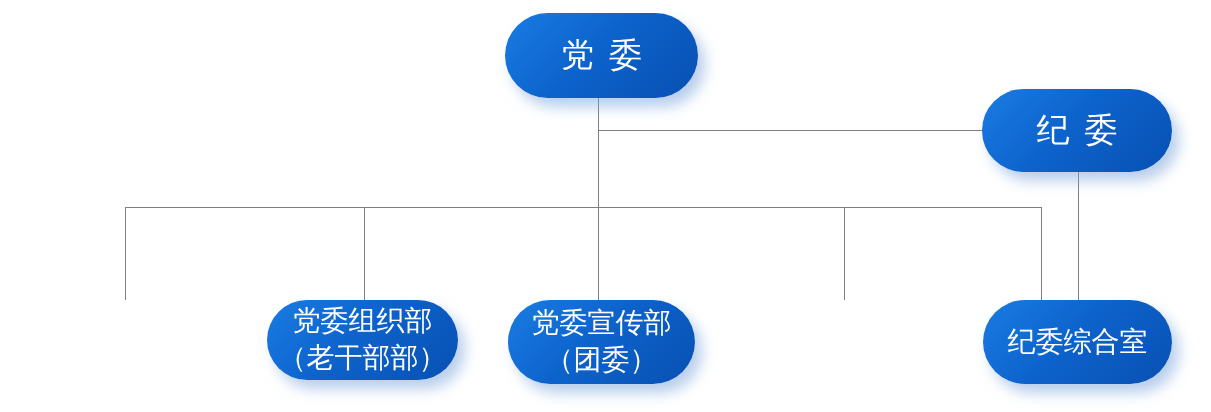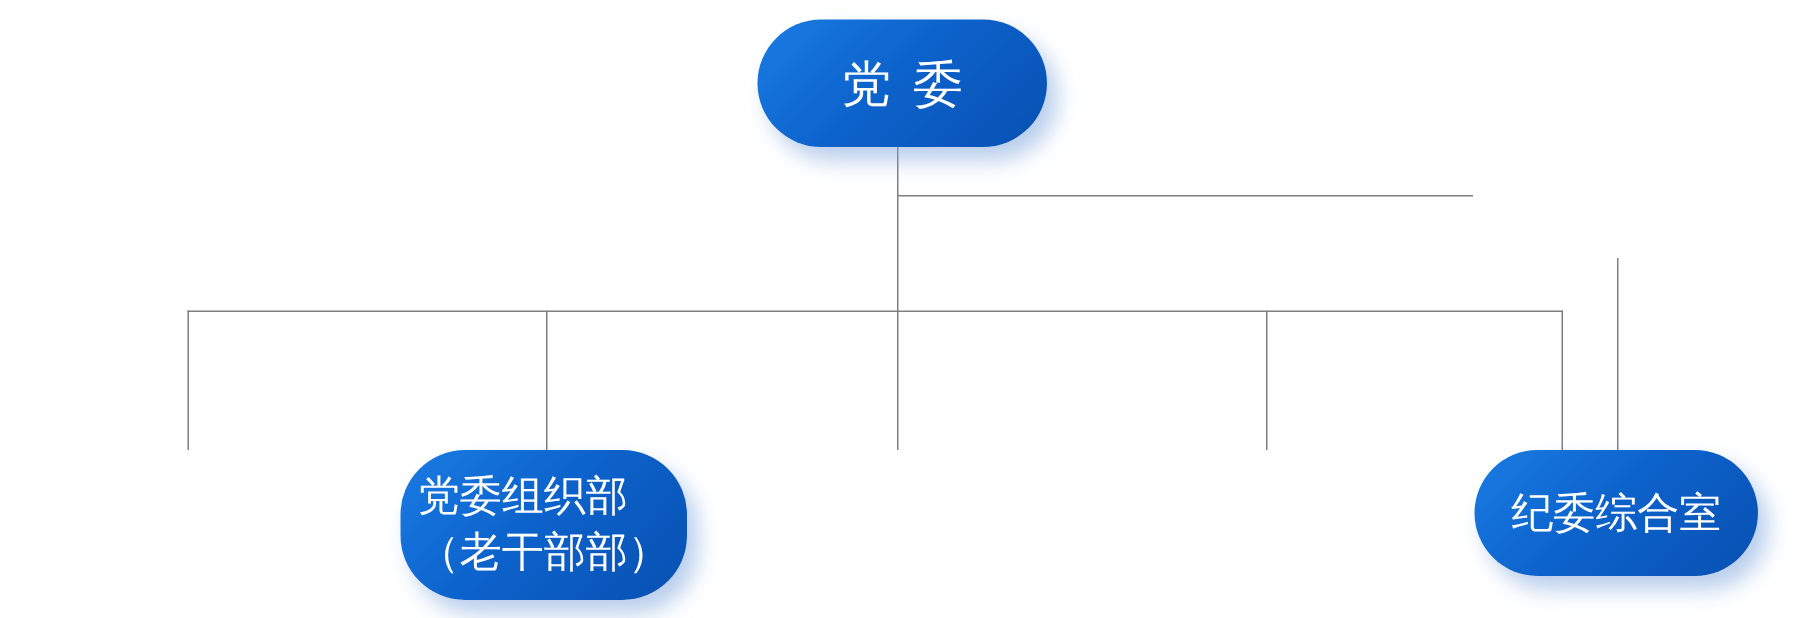--- a/index.html
+++ b/index.html
@@ -26,42 +26,43 @@
   
   .node {
     position: absolute;
     border-radius: 43px;
     background: linear-gradient(135deg, #1a7ce4 0%, #0d63cc 45%, #0850b2 100%);
     box-shadow: 7px 9px 14px rgba(125, 165, 220, 0.55);
     display: flex;
     align-items: center;
     justify-content: center;
     color: #ffffff;
-    text-align: left;
+    text-align: center;
+    font-family: Liberation Serif, serif;
   }
   .node .label {
     white-space: pre-line;
     line-height: 1.32;
   }
   .node.top-level {
     font-size: 33px;
   }
   .node.top-level .label {
     letter-spacing: 0.45em;
     text-indent: 0.45em; 
   }
   .node.dept {
     font-size: 28px;
   }
 
   
   #node-root        { left: 505px; top: 13px;  width: 193px; height: 85px; }
   #node-jiwei       { left: 982px; top: 89px;  width: 190px; height: 83px; }
   #node-dept-0      { left: 32px;  top: 300px; width: 188px; height: 84px; }
-  #node-dept-1      { left: 267px; top: 300px; width: 191px; height: 100px; }
+  #node-dept-1      { left: 267px; top: 300px; width: 191px; height: 80px; }
   #node-dept-2      { left: 508px; top: 300px; width: 187px; height: 84px; }
   #node-dept-3      { left: 750px; top: 300px; width: 190px; height: 84px; }
   #node-dept-4      { left: 983px; top: 300px; width: 189px; height: 84px; }
 
   
   #conn-root-drop   { left: 598px;  top: 98px;  height: 202px; }
   #conn-root-jiwei  { left: 598px;  top: 130px; width: 384px;  }
   #conn-bus         { left: 125px;  top: 207px; width: 917px;  }
   #conn-drop-0      { left: 125px;  top: 207px; height: 93px;  }
   #conn-drop-1      { left: 364px;  top: 207px; height: 93px;  }
@@ -80,26 +81,33 @@
   <div class="line v" id="conn-drop-0"></div>
   <div class="line v" id="conn-drop-1"></div>
   <div class="line v" id="conn-drop-3"></div>
   <div class="line v" id="conn-drop-4"></div>
   <div class="line v" id="conn-jiwei-drop"></div>
 
   <div class="node top-level" id="node-root">
     <span class="label">党委</span>
   </div>
 
+  <div class="node top-level" id="node-jiwei">
+    <span class="label">纪委</span>
+  </div>
 
 
   <div class="node dept" id="node-dept-1">
     <span class="label">党委组织部
 （老干部部）</span>
   </div>
 
+  <div class="node dept" id="node-dept-2">
+    <span class="label">党委宣传部
+（团委）</span>
+  </div>
 
 
   <div class="node dept" id="node-dept-4">
     <span class="label">纪委综合室</span>
   </div>
 
 </div>
 
 </body></html>

